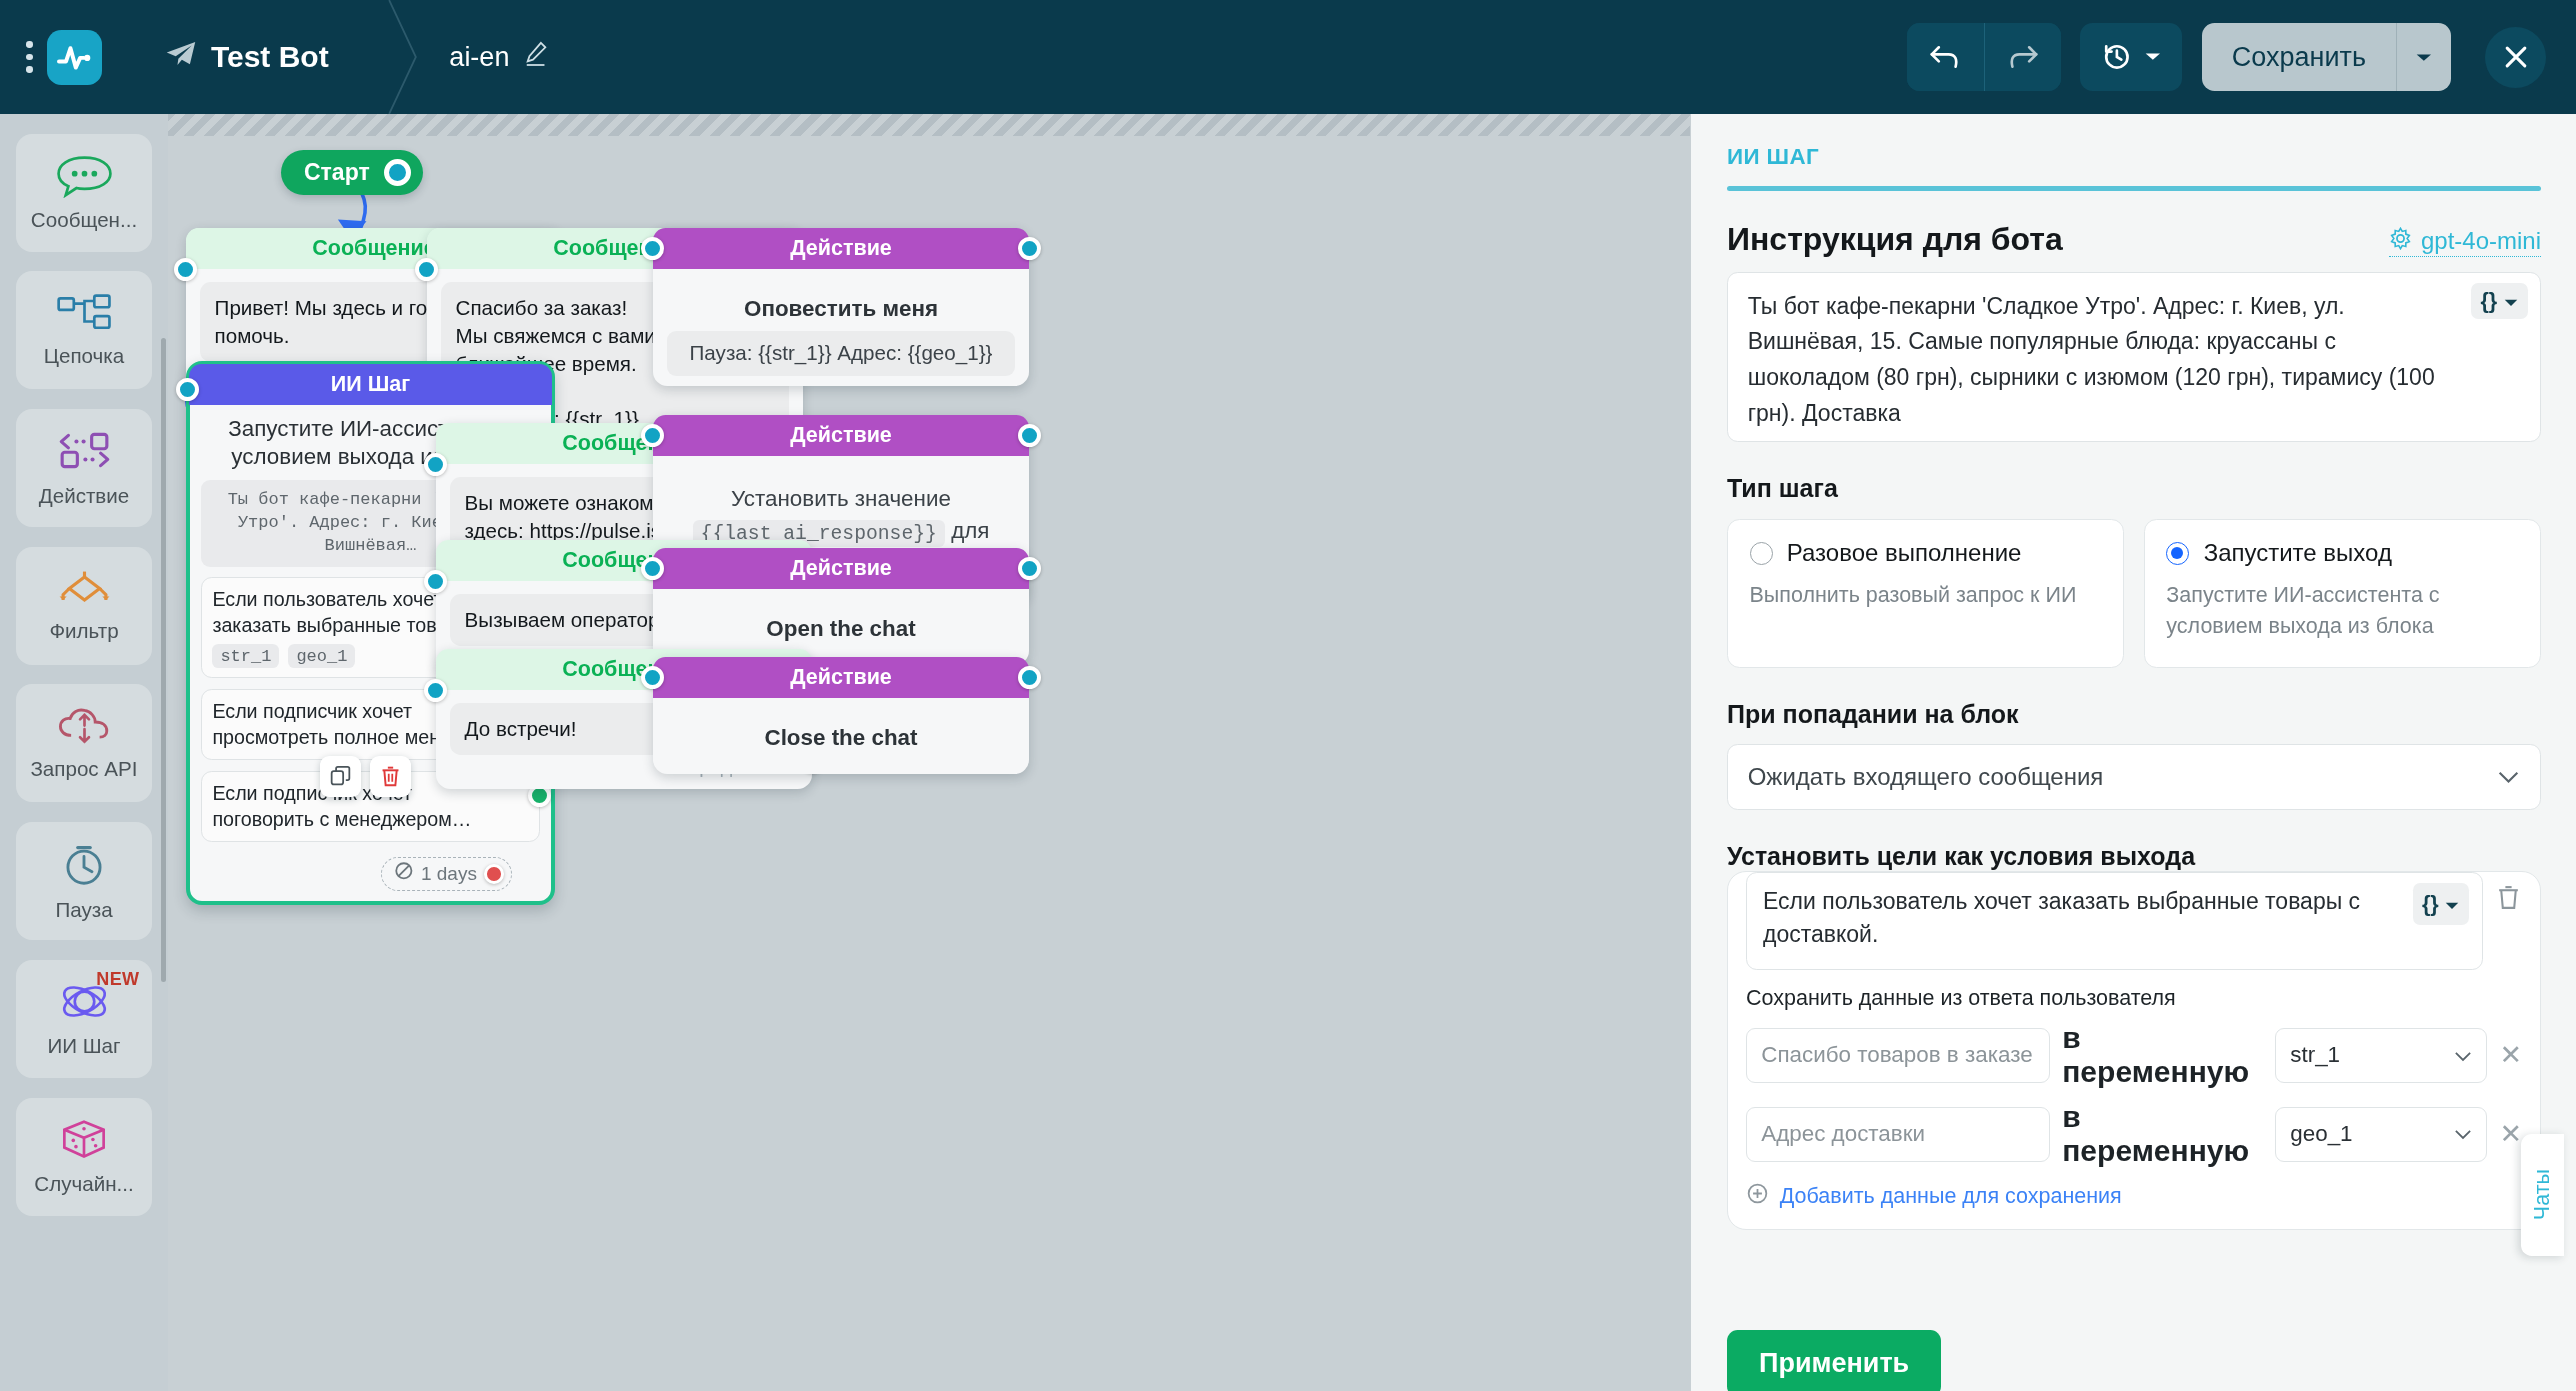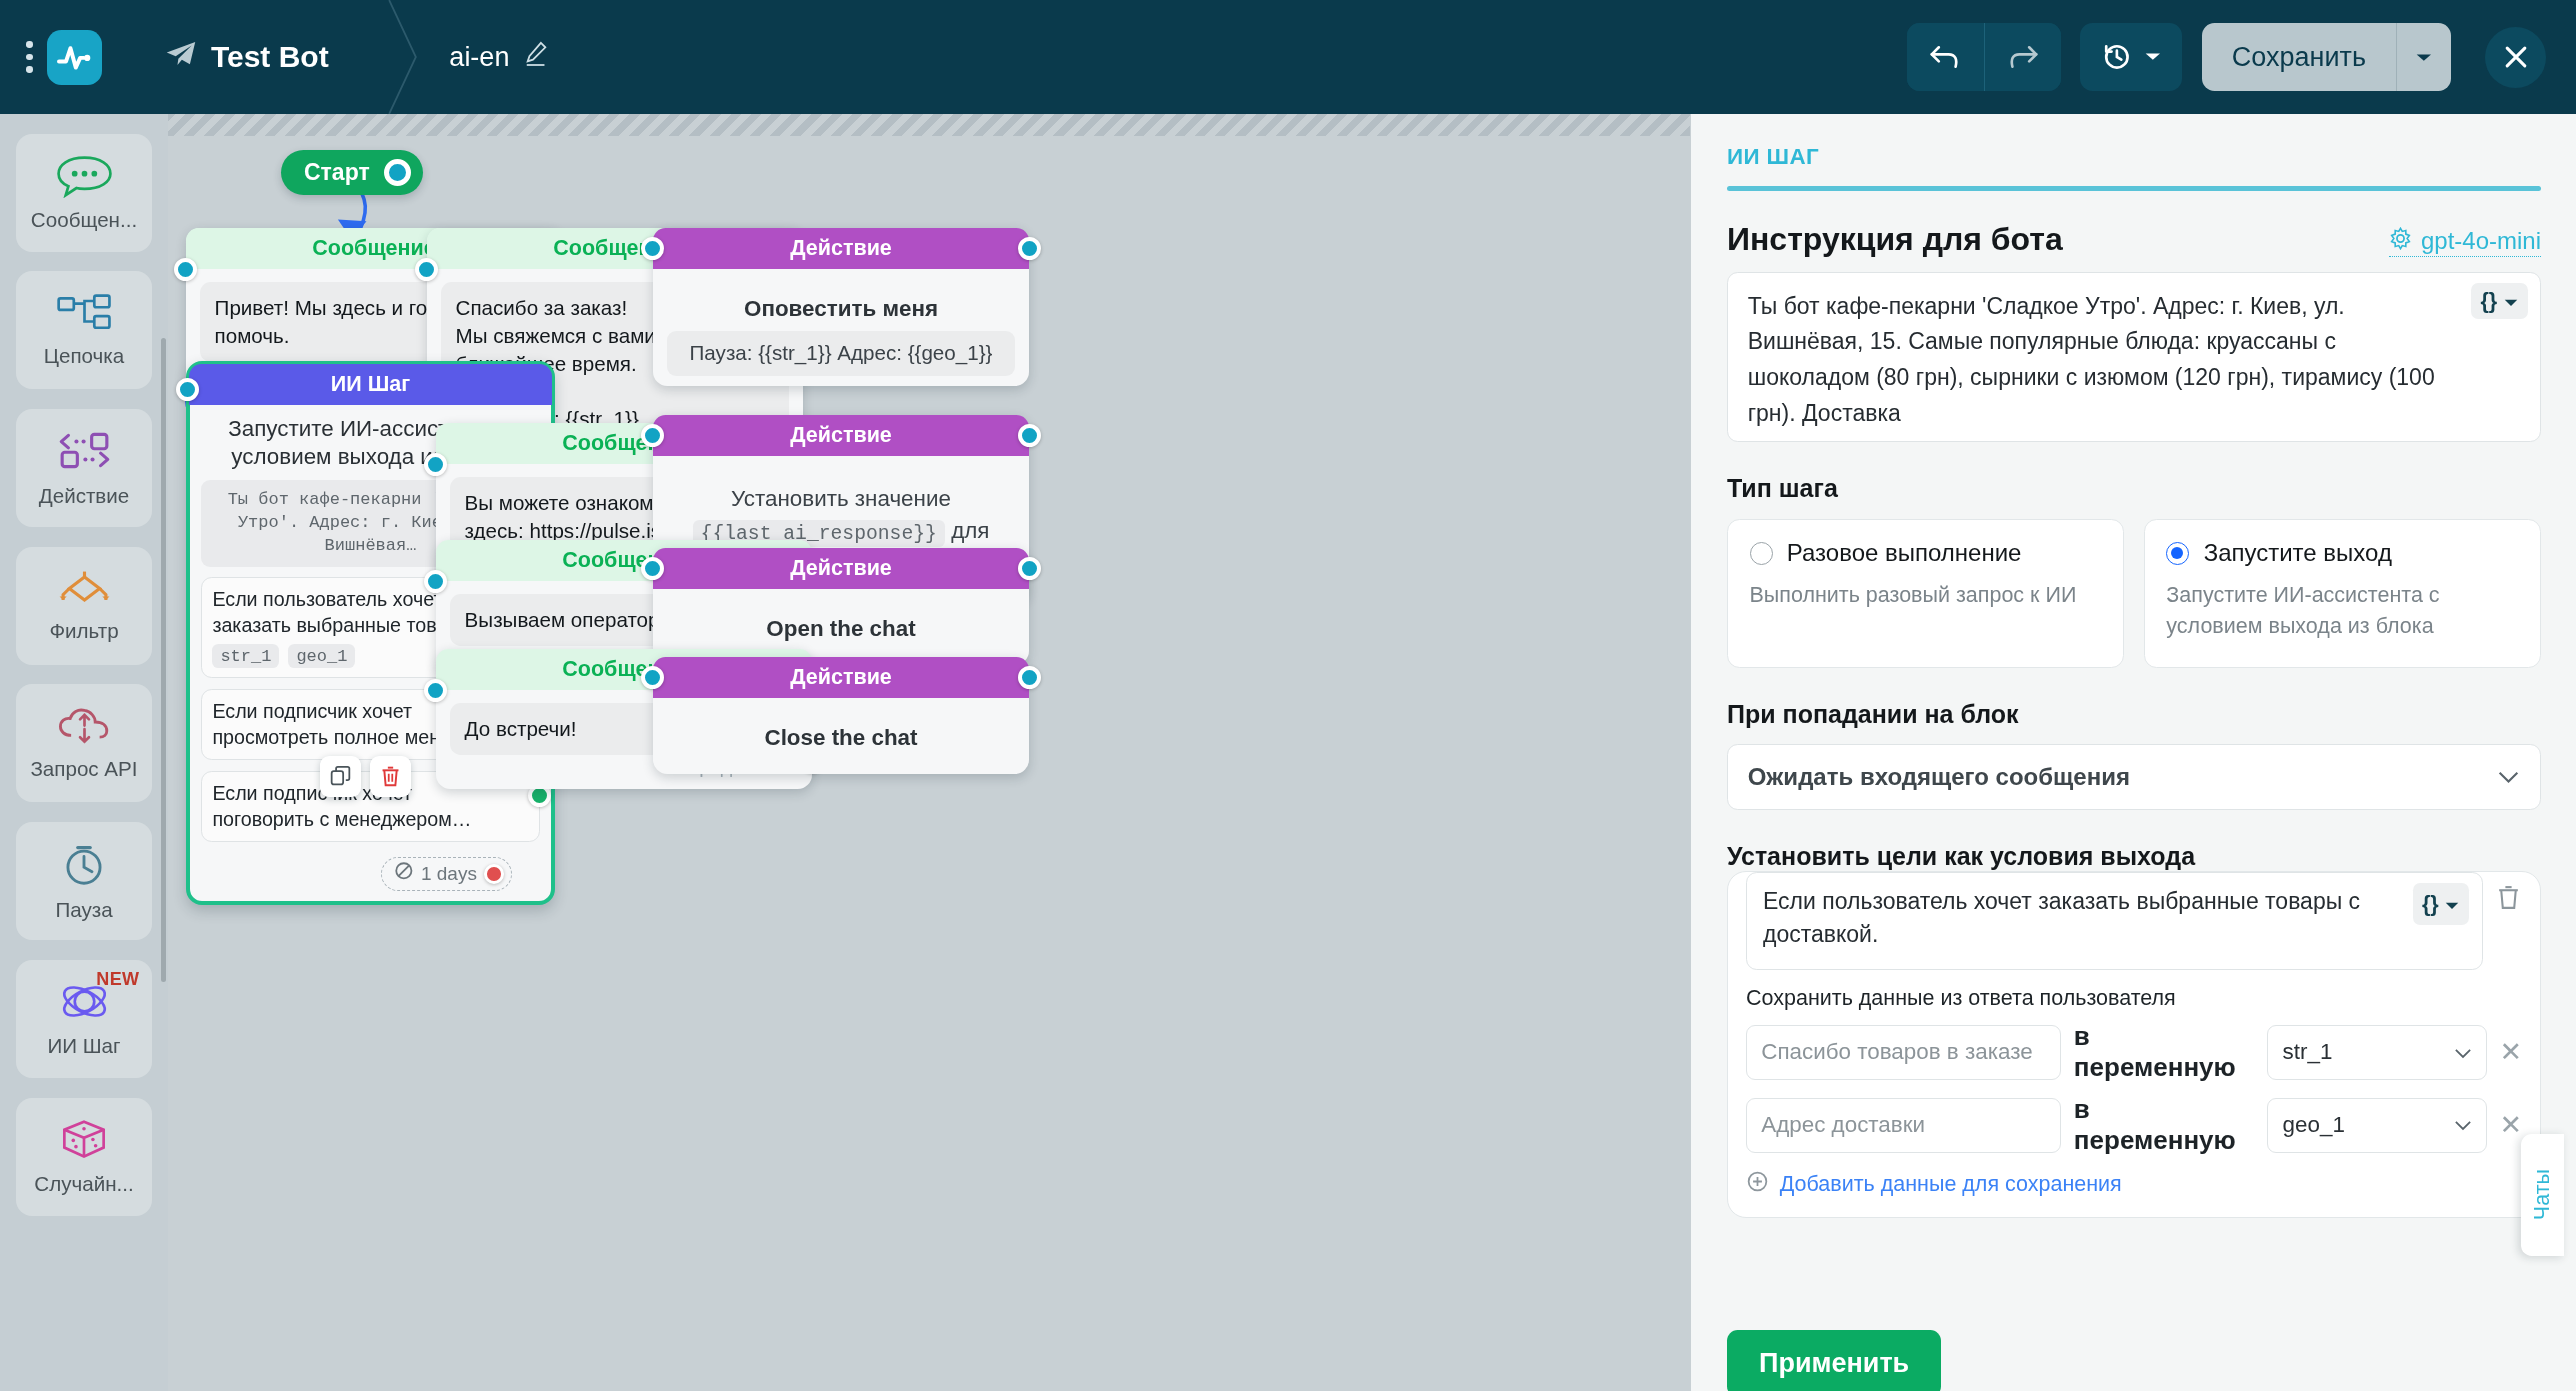--- a/index.html
+++ b/index.html
@@ -221,42 +221,42 @@
   .radio-outer.on { border: 1.8px solid #1565ff; }
   .radio-outer.on::after {
     content: ""; display: block; width: 12.5px; height: 12.5px; border-radius: 50%;
     background: #1565ff; margin: 3.6px;
   }
   .radio-title { font-size: 24px; color: #14181b; }
   .radio-desc { font-size: 21.5px; color: #7b848a; line-height: 1.45; margin-top: 12.5px; }
   .select-box {
     margin-top: 14.3px; height: 66px; background: #ffffff; border: 0.9px solid #dfe4e6;
     border-radius: 10.7px; display: flex; align-items: center; padding: 0 19.7px;
-    font-size: 24px; color: #3f474c; cursor: pointer; font-weight: bold;
+    font-size: 24px; color: #3f474c; cursor: pointer;
   }
   .select-caret { margin-left: auto; color: #5a6view; color: #59646b; font-size: 23px; }
   .goal-card {
     background: #ffffff; border: 0.9px solid #e2e7e9; border-radius: 19px;
     padding: 0 18px 18px 18px;
   }
   .goal-inner {
     position: relative; border: 0.9px solid #dfe4e6; border-radius: 10.7px;
     background: #ffffff; height: 98px; padding: 12.5px 81px 0 16px;
     font-size: 23px; color: #262c31; line-height: 1.45;
   }
   .goal-row { display: flex; align-items: flex-start; gap: 12.5px; }
   .trash-btn { padding-top: 12.5px; cursor: pointer; }
   .save-label { font-size: 21.5px; color: #1d2327; margin-top: 16px; }
   .kv-row { display: flex; align-items: center; gap: 12.5px; margin-top: 10.7px; }
   .kv-input {
     width: 322px; height: 55px; border: 0.9px solid #dfe4e6; border-radius: 9px;
     background: #fff; display: flex; align-items: center; padding: 0 14.3px;
     font-size: 22.4px; color: #8c9499; overflow: hidden; white-space: nowrap; cursor: text;
   }
-  .kv-label { font-size: 26px; color: #1d2327; font-weight: bold; }
+  .kv-label { font-size: 30px; color: #1d2327; font-weight: bold; }
   .kv-select {
     width: 224px; height: 55px; border: 0.9px solid #dfe4e6; border-radius: 9px;
     background: #fff; display: flex; align-items: center; padding: 0 14.3px;
     font-size: 22.4px; color: #2a3035; cursor: pointer;
   }
   .kv-x { color: #9aa4aa; font-size: 27px; cursor: pointer; }
   .add-row {
     display: flex; align-items: center; gap: 10.7px; margin-top: 14.3px;
     color: #3b82f6; font-size: 21.5px; cursor: pointer;
   }

